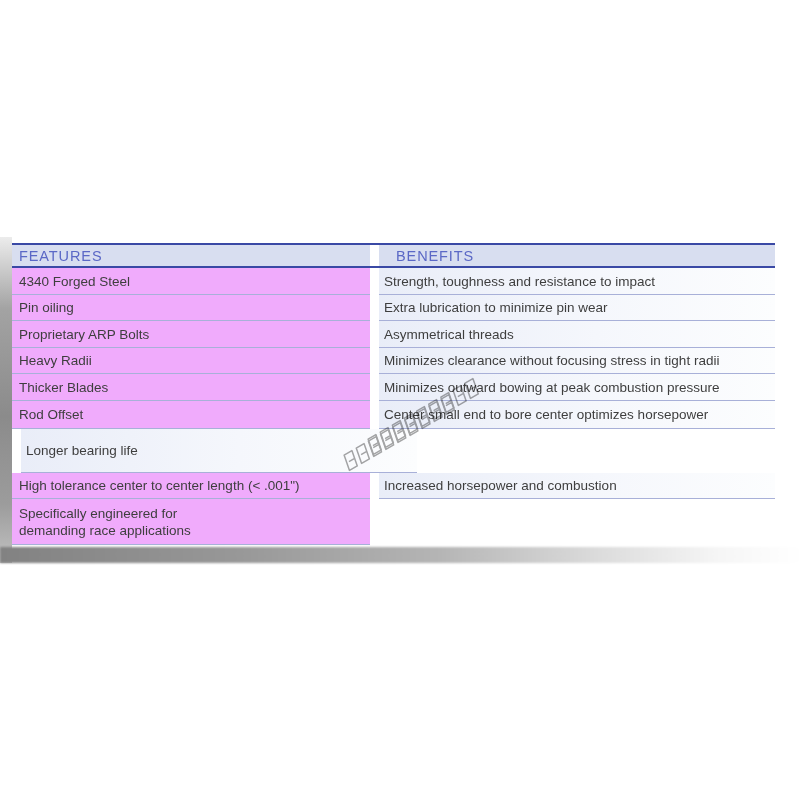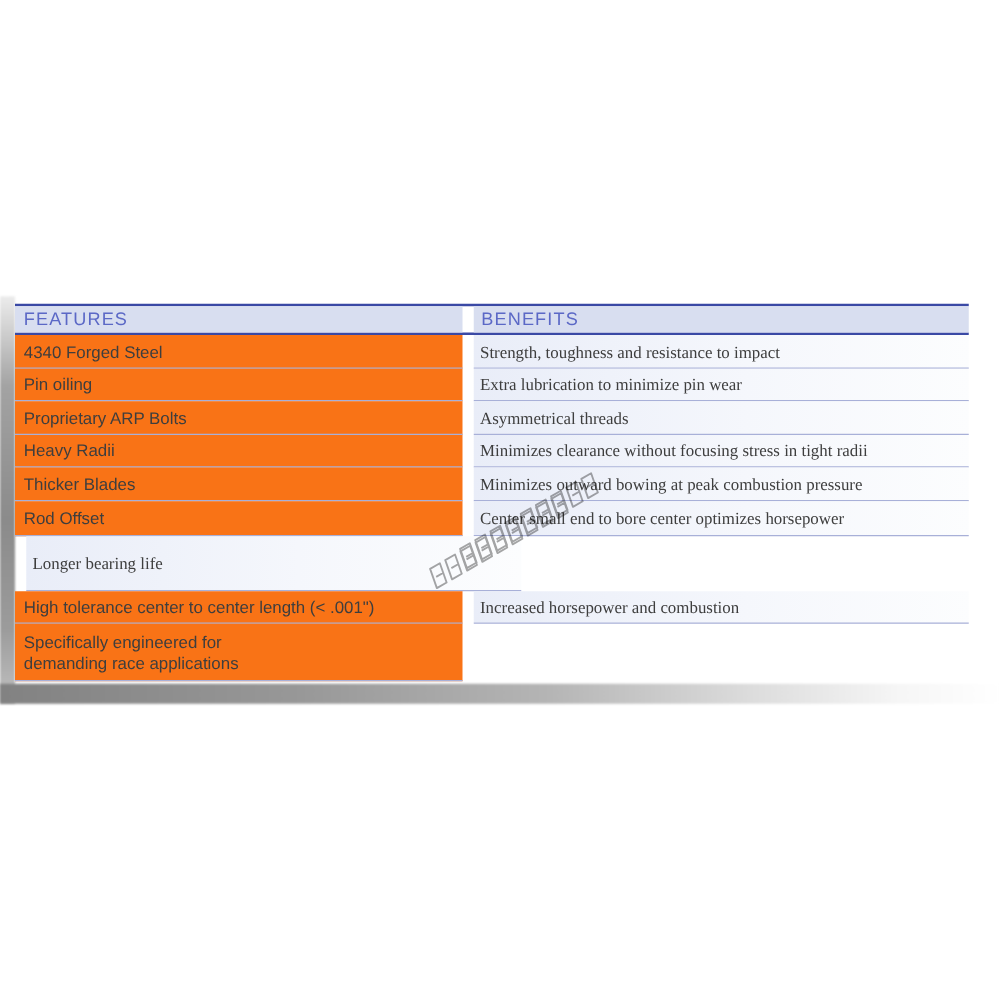--- a/index.html
+++ b/index.html
@@ -50,45 +50,44 @@
   .th {
     box-sizing: border-box;
     display: flex;
     align-items: center;
     background: #d8def0;
     color: #5b68c6;
     font-size: 14.5px;
     letter-spacing: 0.9px;
   }
   .th.feat { width: 358px; padding-left: 7px; }
-  .th.ben  { width: 396px; padding-left: 6px; }
+  .th.ben  { width: 396px; padding-left: 17px; }
   .gut { width: 9px; background: transparent; }
   .tr { display: flex; }
   .td {
     box-sizing: border-box;
     display: flex;
     align-items: center;
     font-size: 13.5px;
     line-height: 17px;
     color: #3e3e3e;
     border-bottom: 1px solid #a8b0d8;
     white-space: pre-line;
   }
   .td.feat {
     width: 358px;
-    background: #f97316;
+    background: #f0abfc;
     padding-left: 7px;
     padding-right: 6px;
   }
   .td.ben {
     width: 396px;
     background: linear-gradient(90deg, #e9edf8 0%, #f5f7fc 55%, #fcfdfe 100%);
     padding-left: 5px;
     padding-right: 6px;
-    font-family: Liberation Serif, serif;
   }
   .td.gutc { width: 9px; border-bottom: none; background: transparent; }
   .h27 { height: 27px; }
   .h26 { height: 26px; }
   .h28 { height: 28px; text-align: right; }
   .h44 { height: 44px; }
   .h46 { height: 46px; }
   
   .watermark {
     position: absolute;

